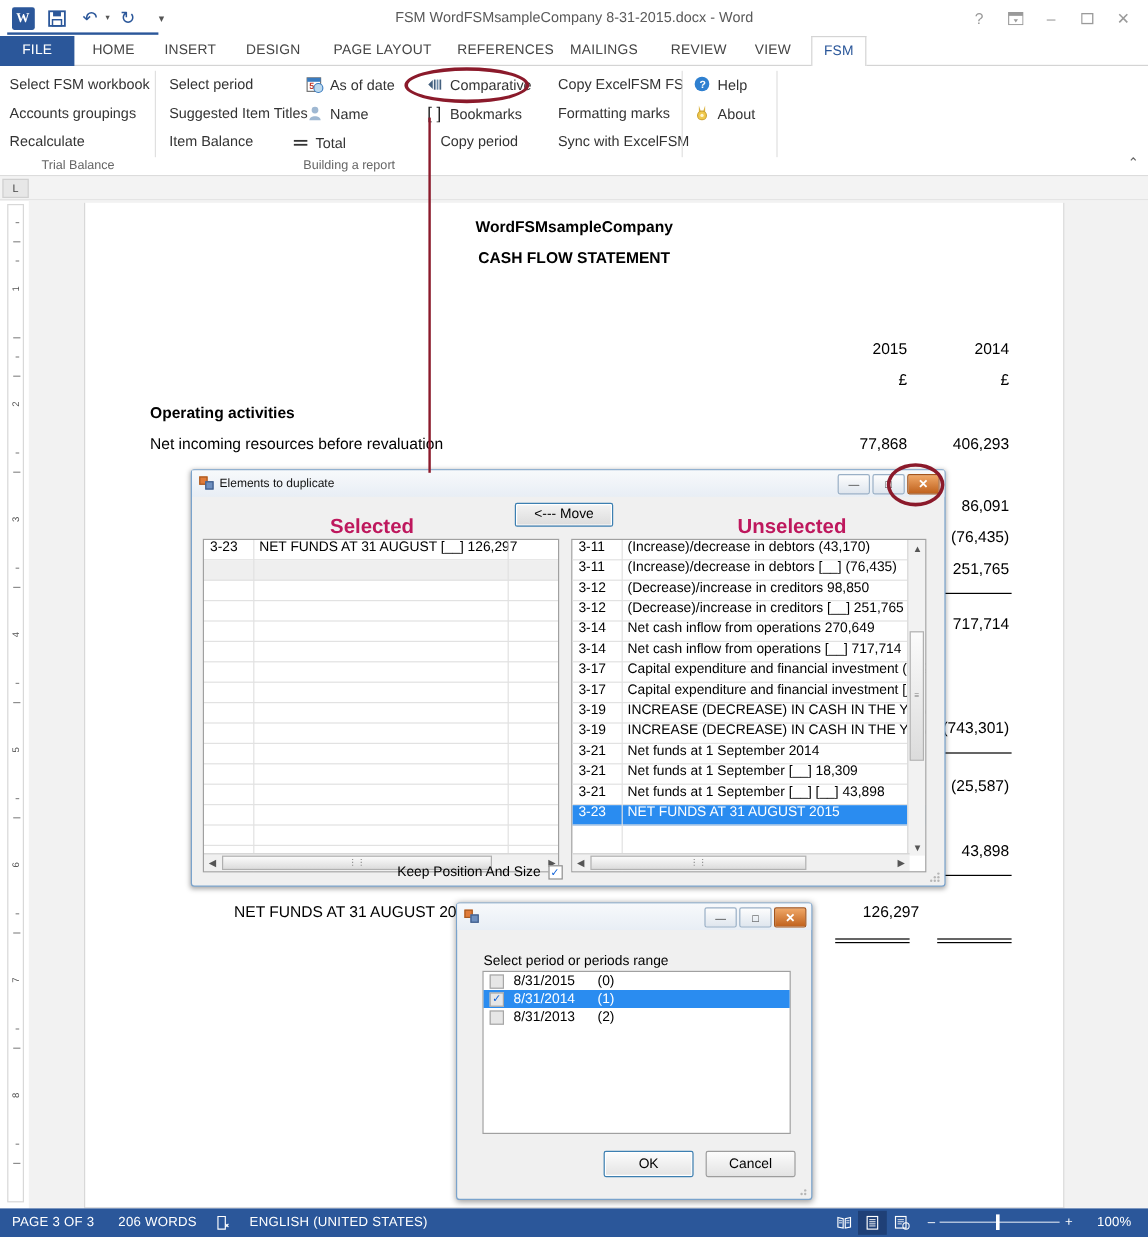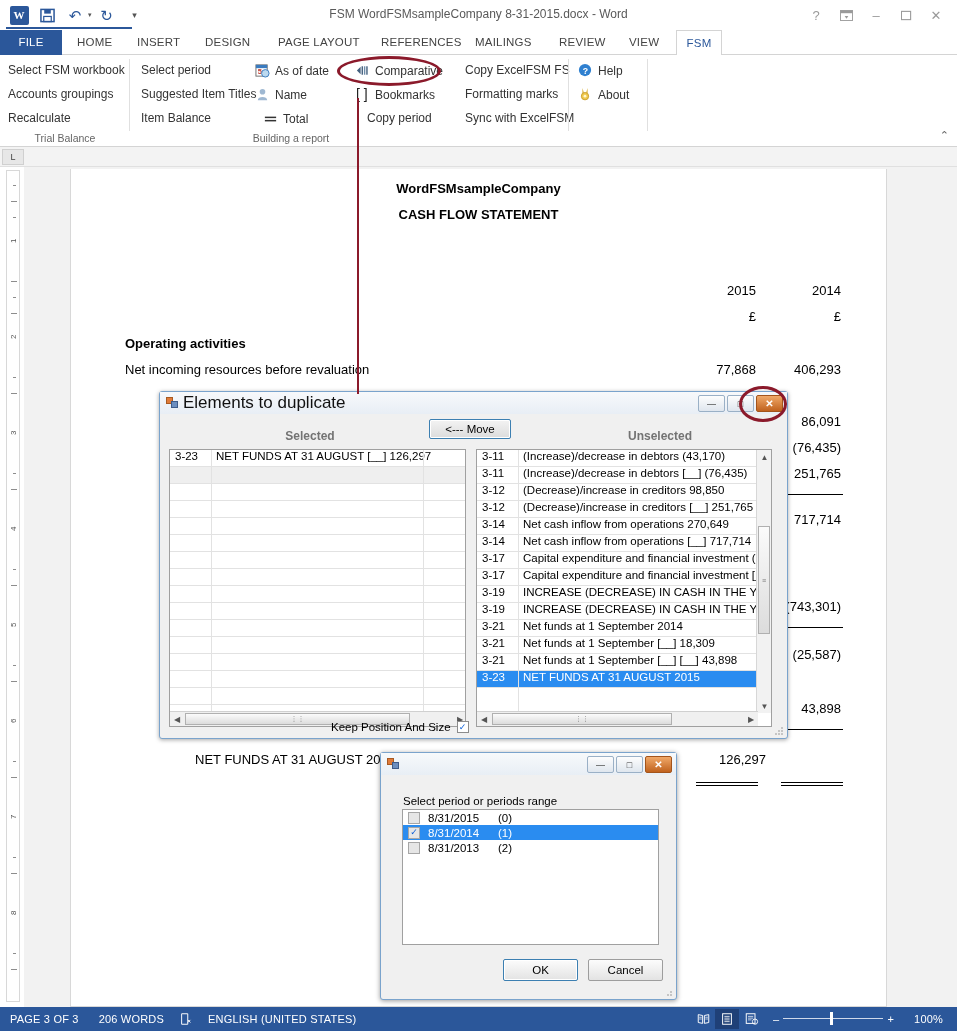--- a/index.html
+++ b/index.html
@@ -133,30 +133,30 @@
   }
   #dlg1 .dlg-title {
     position:absolute; left:0; top:0; width:100%; height:22px;
     background:linear-gradient(#f7f9fb,#e8eef5);
     display:flex; align-items:center; padding-left:6px; gap:5px;
   }
   .formicon { width:12px; height:12px; position:relative; display:inline-block; }
   .formicon i { position:absolute; display:block; }
   .formicon i.a { left:0; top:0; width:7px; height:7px; background:#e07b39; border:1px solid #a85a22; }
   .formicon i.b { left:5px; top:4px; width:7px; height:7px; background:#6d8fc0; border:1px solid #3f5c8a; }
-  .dlg-title-text { font-size:17px; color:#111; }
+  .dlg-title-text { font-size:10px; color:#111; }
   .wbtns { position:absolute; right:4px; top:3px; display:flex; gap:2px; }
   .wbtn {
     width:27px; height:17px; border:1px solid #9ab0c6; border-radius:2px;
     background:linear-gradient(#fdfdfd,#dfe6ee);
     display:flex; align-items:center; justify-content:center;
     font-size:9px; color:#333; cursor:pointer;
   }
   .wbtn.close { background:linear-gradient(#f0a868,#c0621e); border-color:#a3541b; color:#fff; font-size:10px; font-weight:bold; }
-  .colhead { position:absolute; font-weight:bold; font-size:12px; color:#737373; text-align:center; }
+  .colhead { position:absolute; font-weight:bold; font-size:17px; color:#be185d; text-align:center; }
   #movebtn {
     position:absolute; left:428px; top:418px; width:82px; height:20px;
     border:1px solid #3c7fb1; border-radius:2px;
     background:linear-gradient(#f3f3f3,#dcdcdc);
     font-size:11.5px; color:#000; display:flex; align-items:center; justify-content:center;
     cursor:pointer; z-index:55; box-shadow:0 0 0 1px #fff inset;
   }
   .listbox {
     position:absolute; background:#fff; border:1px solid #a0a0a0; overflow:hidden;
   }
@@ -332,21 +332,21 @@
     </div>
     <div class="ritem" style="left:124px; top:32px;">
       <span class="ricon">
         <svg width="15" height="15" viewBox="0 0 16 16">
           <circle cx="8" cy="5" r="3" fill="#9fb8d2"></circle>
           <path d="M3 14 C3 9.5 13 9.5 13 14 Z" fill="#9fb8d2"></path>
         </svg>
       </span>
       <span>Name</span>
     </div>
-    <div class="ritem" style="left:132px; top:56px;">
+    <div class="ritem" style="left:112px; top:56px;">
       <span class="ricon">
         <svg width="15" height="15" viewBox="0 0 16 16">
           <rect x="2" y="6" width="12" height="1.6" fill="#333"></rect>
           <rect x="2" y="9.5" width="12" height="1.6" fill="#333"></rect>
         </svg>
       </span>
       <span>Total</span>
     </div>
 
     <div class="ritem" style="left:224px; top:8px;">

